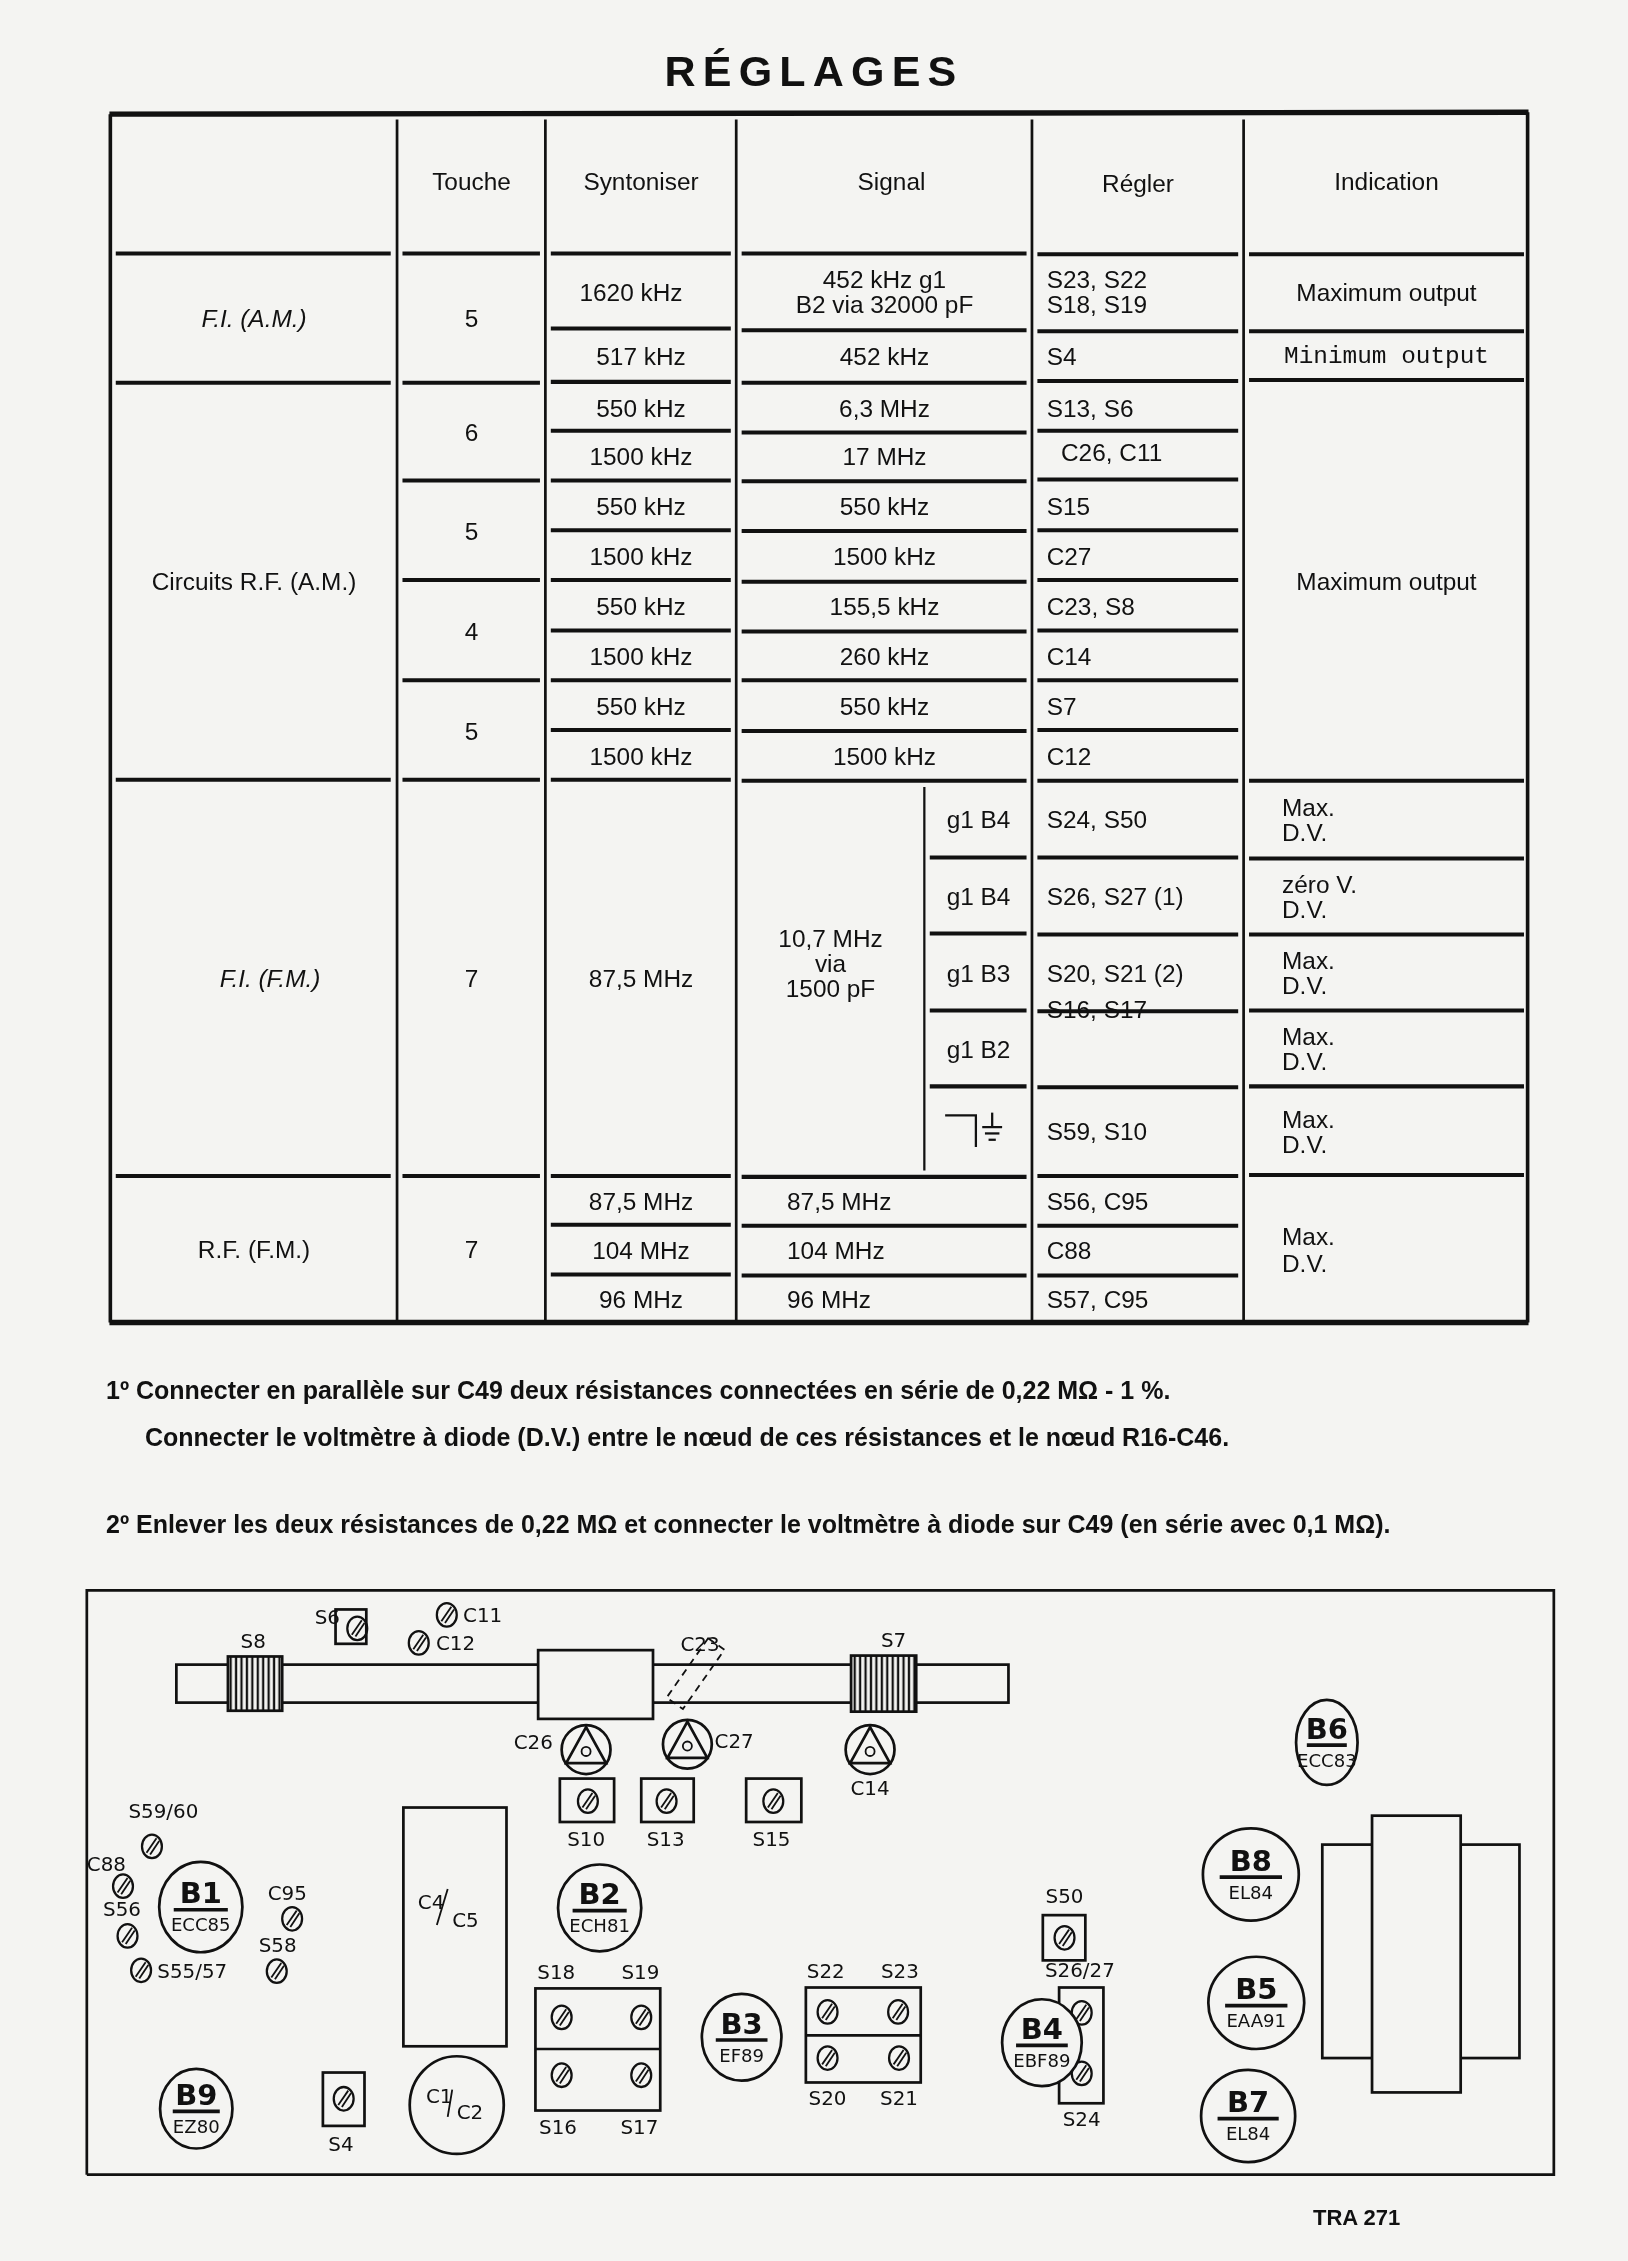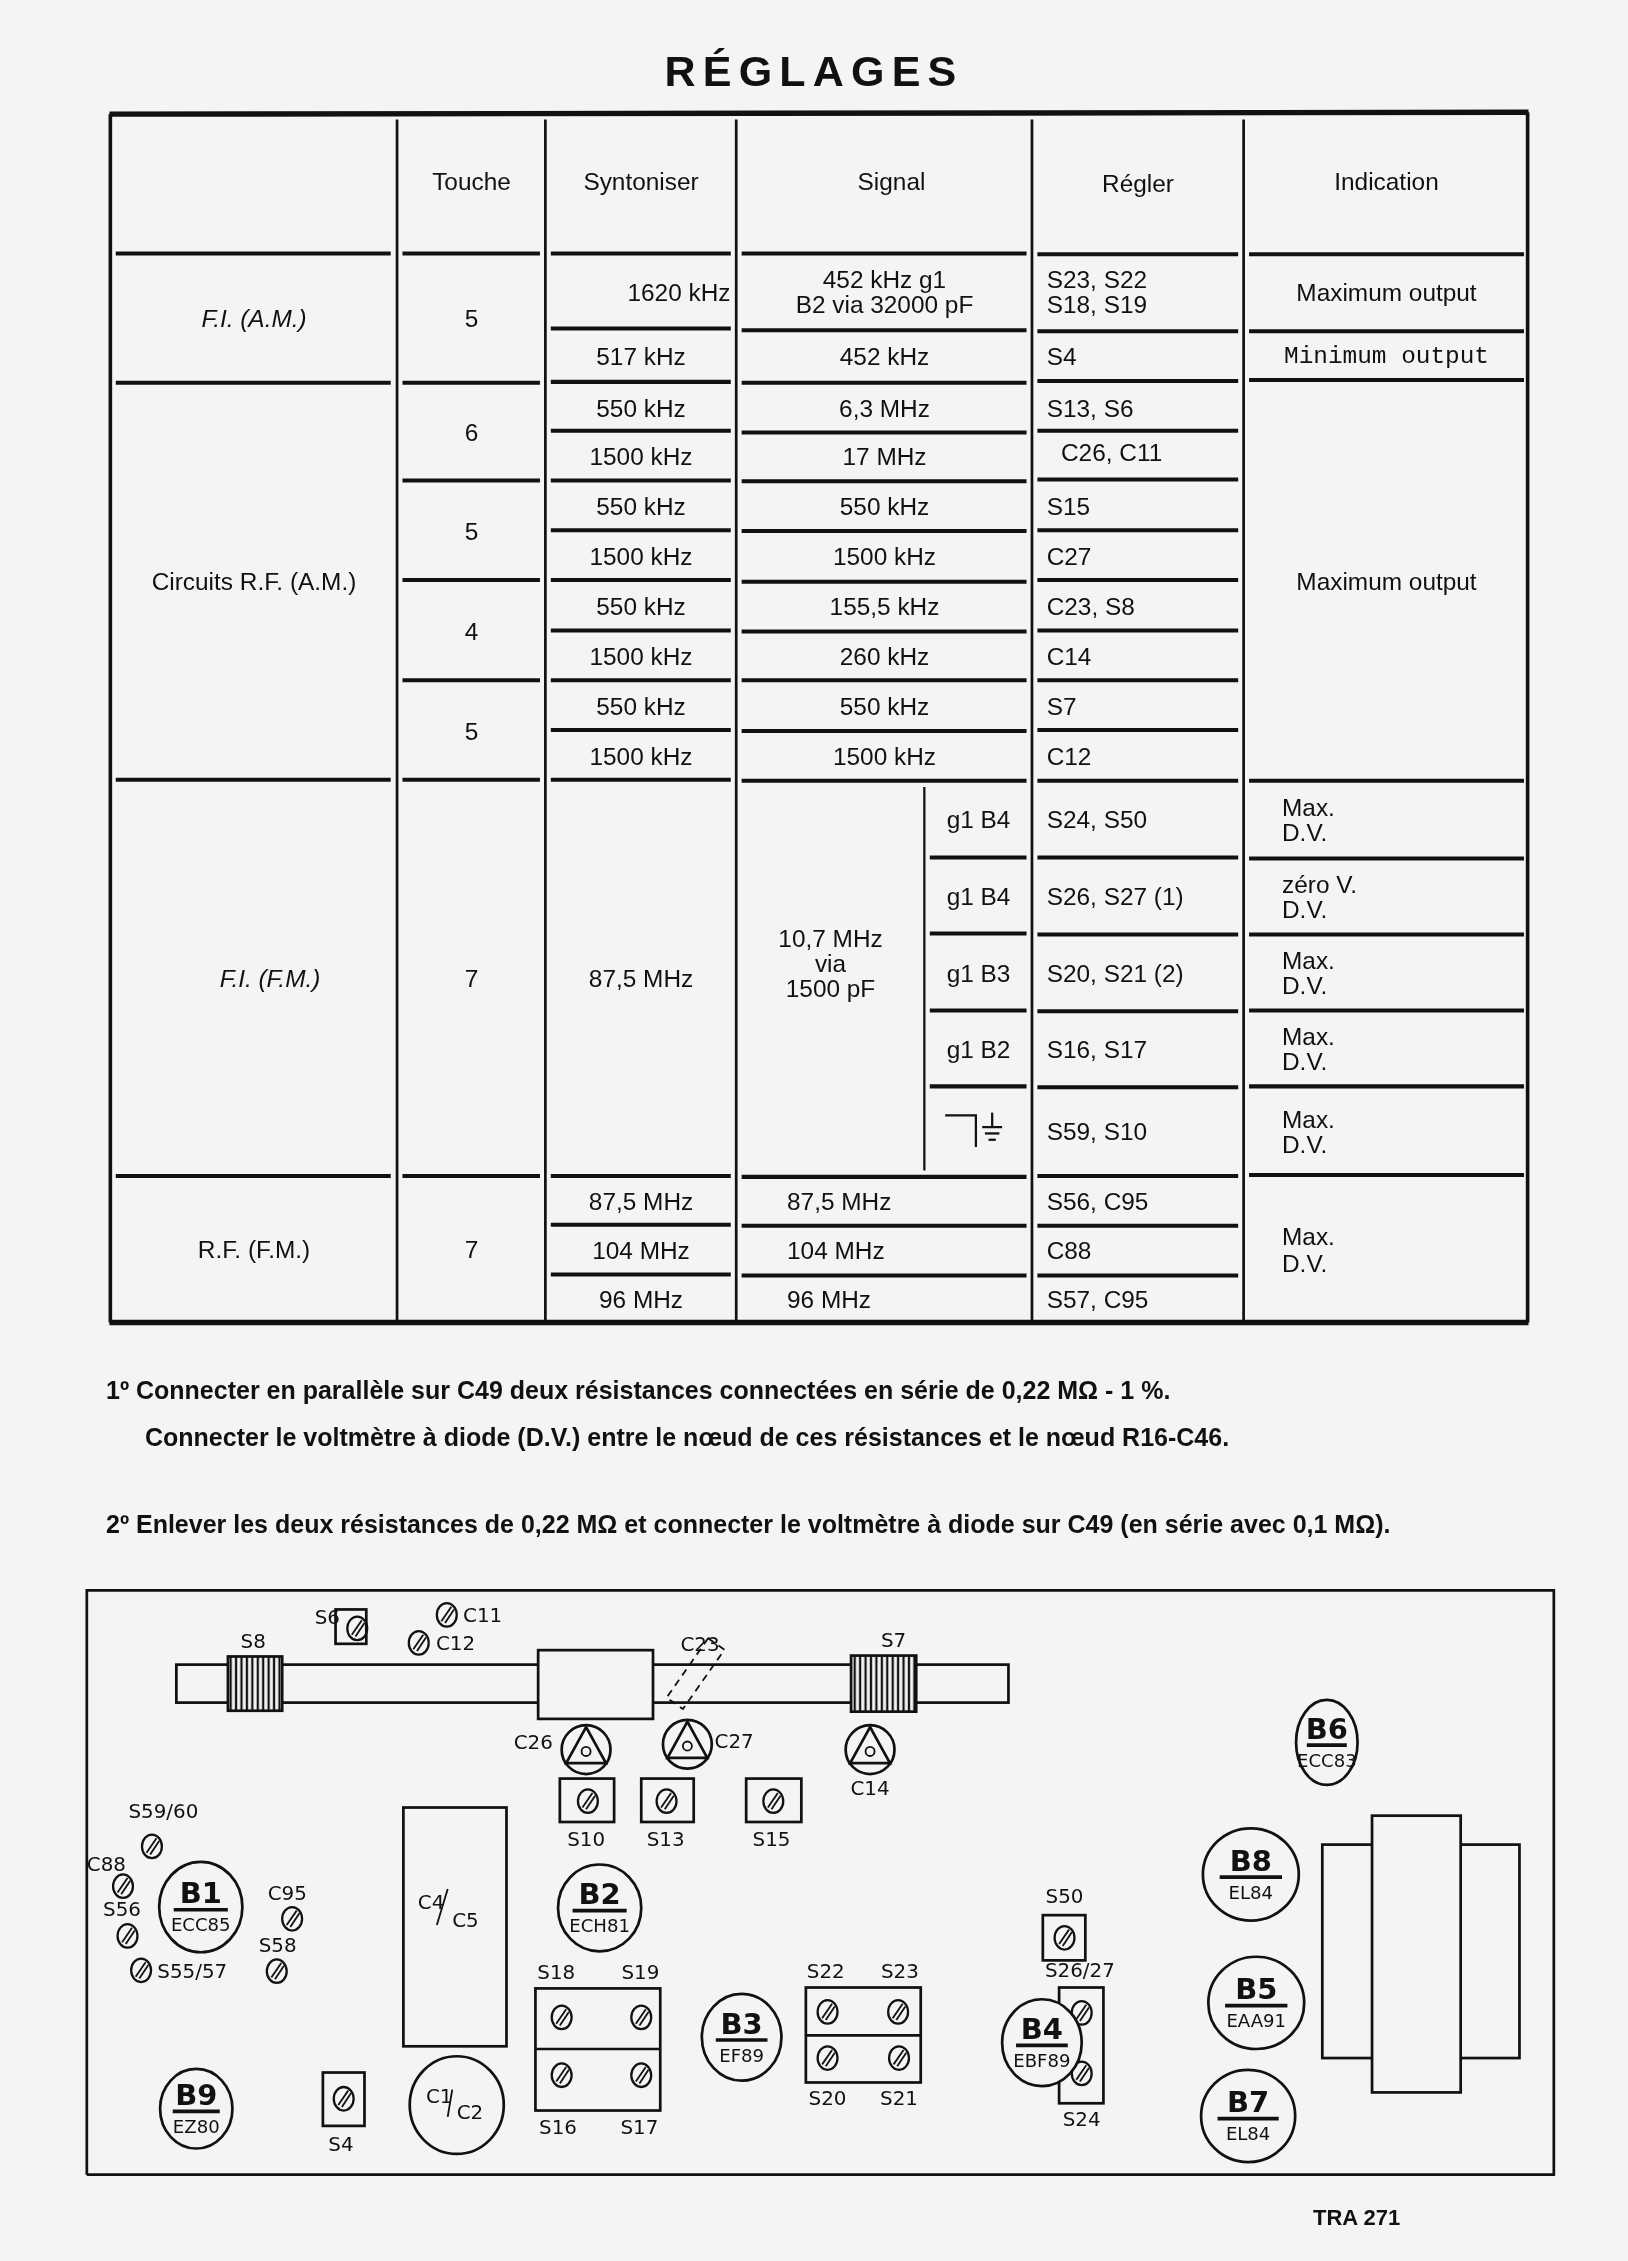--- a/index.html
+++ b/index.html
@@ -143,21 +143,21 @@
 </svg>
 
 <div class="cell" style="left:399px;top:154px;width:145px;height:54px;">Touche</div>
 <div class="cell" style="left:547px;top:154px;width:188px;height:54px;">Syntoniser</div>
 <div class="cell" style="left:738px;top:154px;width:307px;height:54px;">Signal</div>
 <div class="cell" style="left:1034px;top:156px;width:208px;height:54px;">Régler</div>
 <div class="cell" style="left:1246px;top:154px;width:281px;height:54px;">Indication</div>
 
 <div class="cell" style="left:112px;top:256px;width:284px;height:125px;font-style:italic;">F.I. (A.M.)</div>
 <div class="cell" style="left:399px;top:256px;width:145px;height:125px;">5</div>
-<div class="cell" style="left:547px;top:256px;width:168px;height:72px;margin-left:48px;">1620 kHz</div>
+<div class="cell" style="left:547px;top:256px;width:168px;height:72px;">1620 kHz</div>
 <div class="cell" style="left:738px;top:256px;width:293px;height:72px;line-height:25px;">452 kHz        g1
 B2 via 32000 pF</div>
 <div class="cell left" style="left:1034px;top:256px;width:208px;height:72px;line-height:25px;">S23, S22
 S18, S19</div>
 <div class="cell" style="left:1246px;top:256px;width:281px;height:72px;">Maximum output</div>
 <div class="cell" style="left:547px;top:331px;width:188px;height:50px;">517 kHz</div>
 <div class="cell" style="left:738px;top:331px;width:293px;height:50px;">452 kHz</div>
 <div class="cell left" style="left:1034px;top:331px;width:208px;height:50px;">S4</div>
 <div class="cell" style="left:1246px;top:331px;width:281px;height:50px;font-family:Liberation Mono, monospace;">Minimum output</div>
 
@@ -209,21 +209,21 @@
 D.V.</div>
     <div class="cell" style="left:926px;top:859px;width:105px;height:75px;">g1 B4</div>
     <div class="cell left" style="left:1034px;top:859px;width:208px;height:75px;">S26, S27 (1)</div>
     <div class="cell" style="left:1246px;top:859px;width:281px;height:75px;justify-content:flex-start;padding-left:36px;box-sizing:border-box;text-align:left;line-height:25px;">zéro  V.
 D.V.</div>
     <div class="cell" style="left:926px;top:936px;width:105px;height:74px;">g1 B3</div>
     <div class="cell left" style="left:1034px;top:936px;width:208px;height:74px;">S20, S21 (2)</div>
     <div class="cell" style="left:1246px;top:936px;width:281px;height:74px;justify-content:flex-start;padding-left:36px;box-sizing:border-box;text-align:left;line-height:25px;">Max.
 D.V.</div>
     <div class="cell" style="left:926px;top:1012px;width:105px;height:74px;">g1 B2</div>
-    <div class="cell left" style="left:1034px;top:1012px;width:208px;height:74px;">S16, S17</div>
+    <div class="cell left" style="left:1034px;top:972px;width:208px;height:74px;">S16, S17</div>
     <div class="cell" style="left:1246px;top:1012px;width:281px;height:74px;justify-content:flex-start;padding-left:36px;box-sizing:border-box;text-align:left;line-height:25px;">Max.
 D.V.</div>
     <div class="cell left" style="left:1034px;top:1088px;width:208px;height:87px;">S59, S10</div>
     <div class="cell" style="left:1246px;top:1088px;width:281px;height:87px;justify-content:flex-start;padding-left:36px;box-sizing:border-box;text-align:left;line-height:25px;">Max.
 D.V.</div>
   </div>
 
 <div class="cell" style="left:112px;top:1178px;width:284px;height:143px;">R.F. (F.M.)</div>
 <div class="cell" style="left:399px;top:1178px;width:145px;height:143px;">7</div>
 <div class="cell" style="left:1246px;top:1178px;width:281px;height:143px;justify-content:flex-start;padding-left:36px;box-sizing:border-box;text-align:left;">Max.

